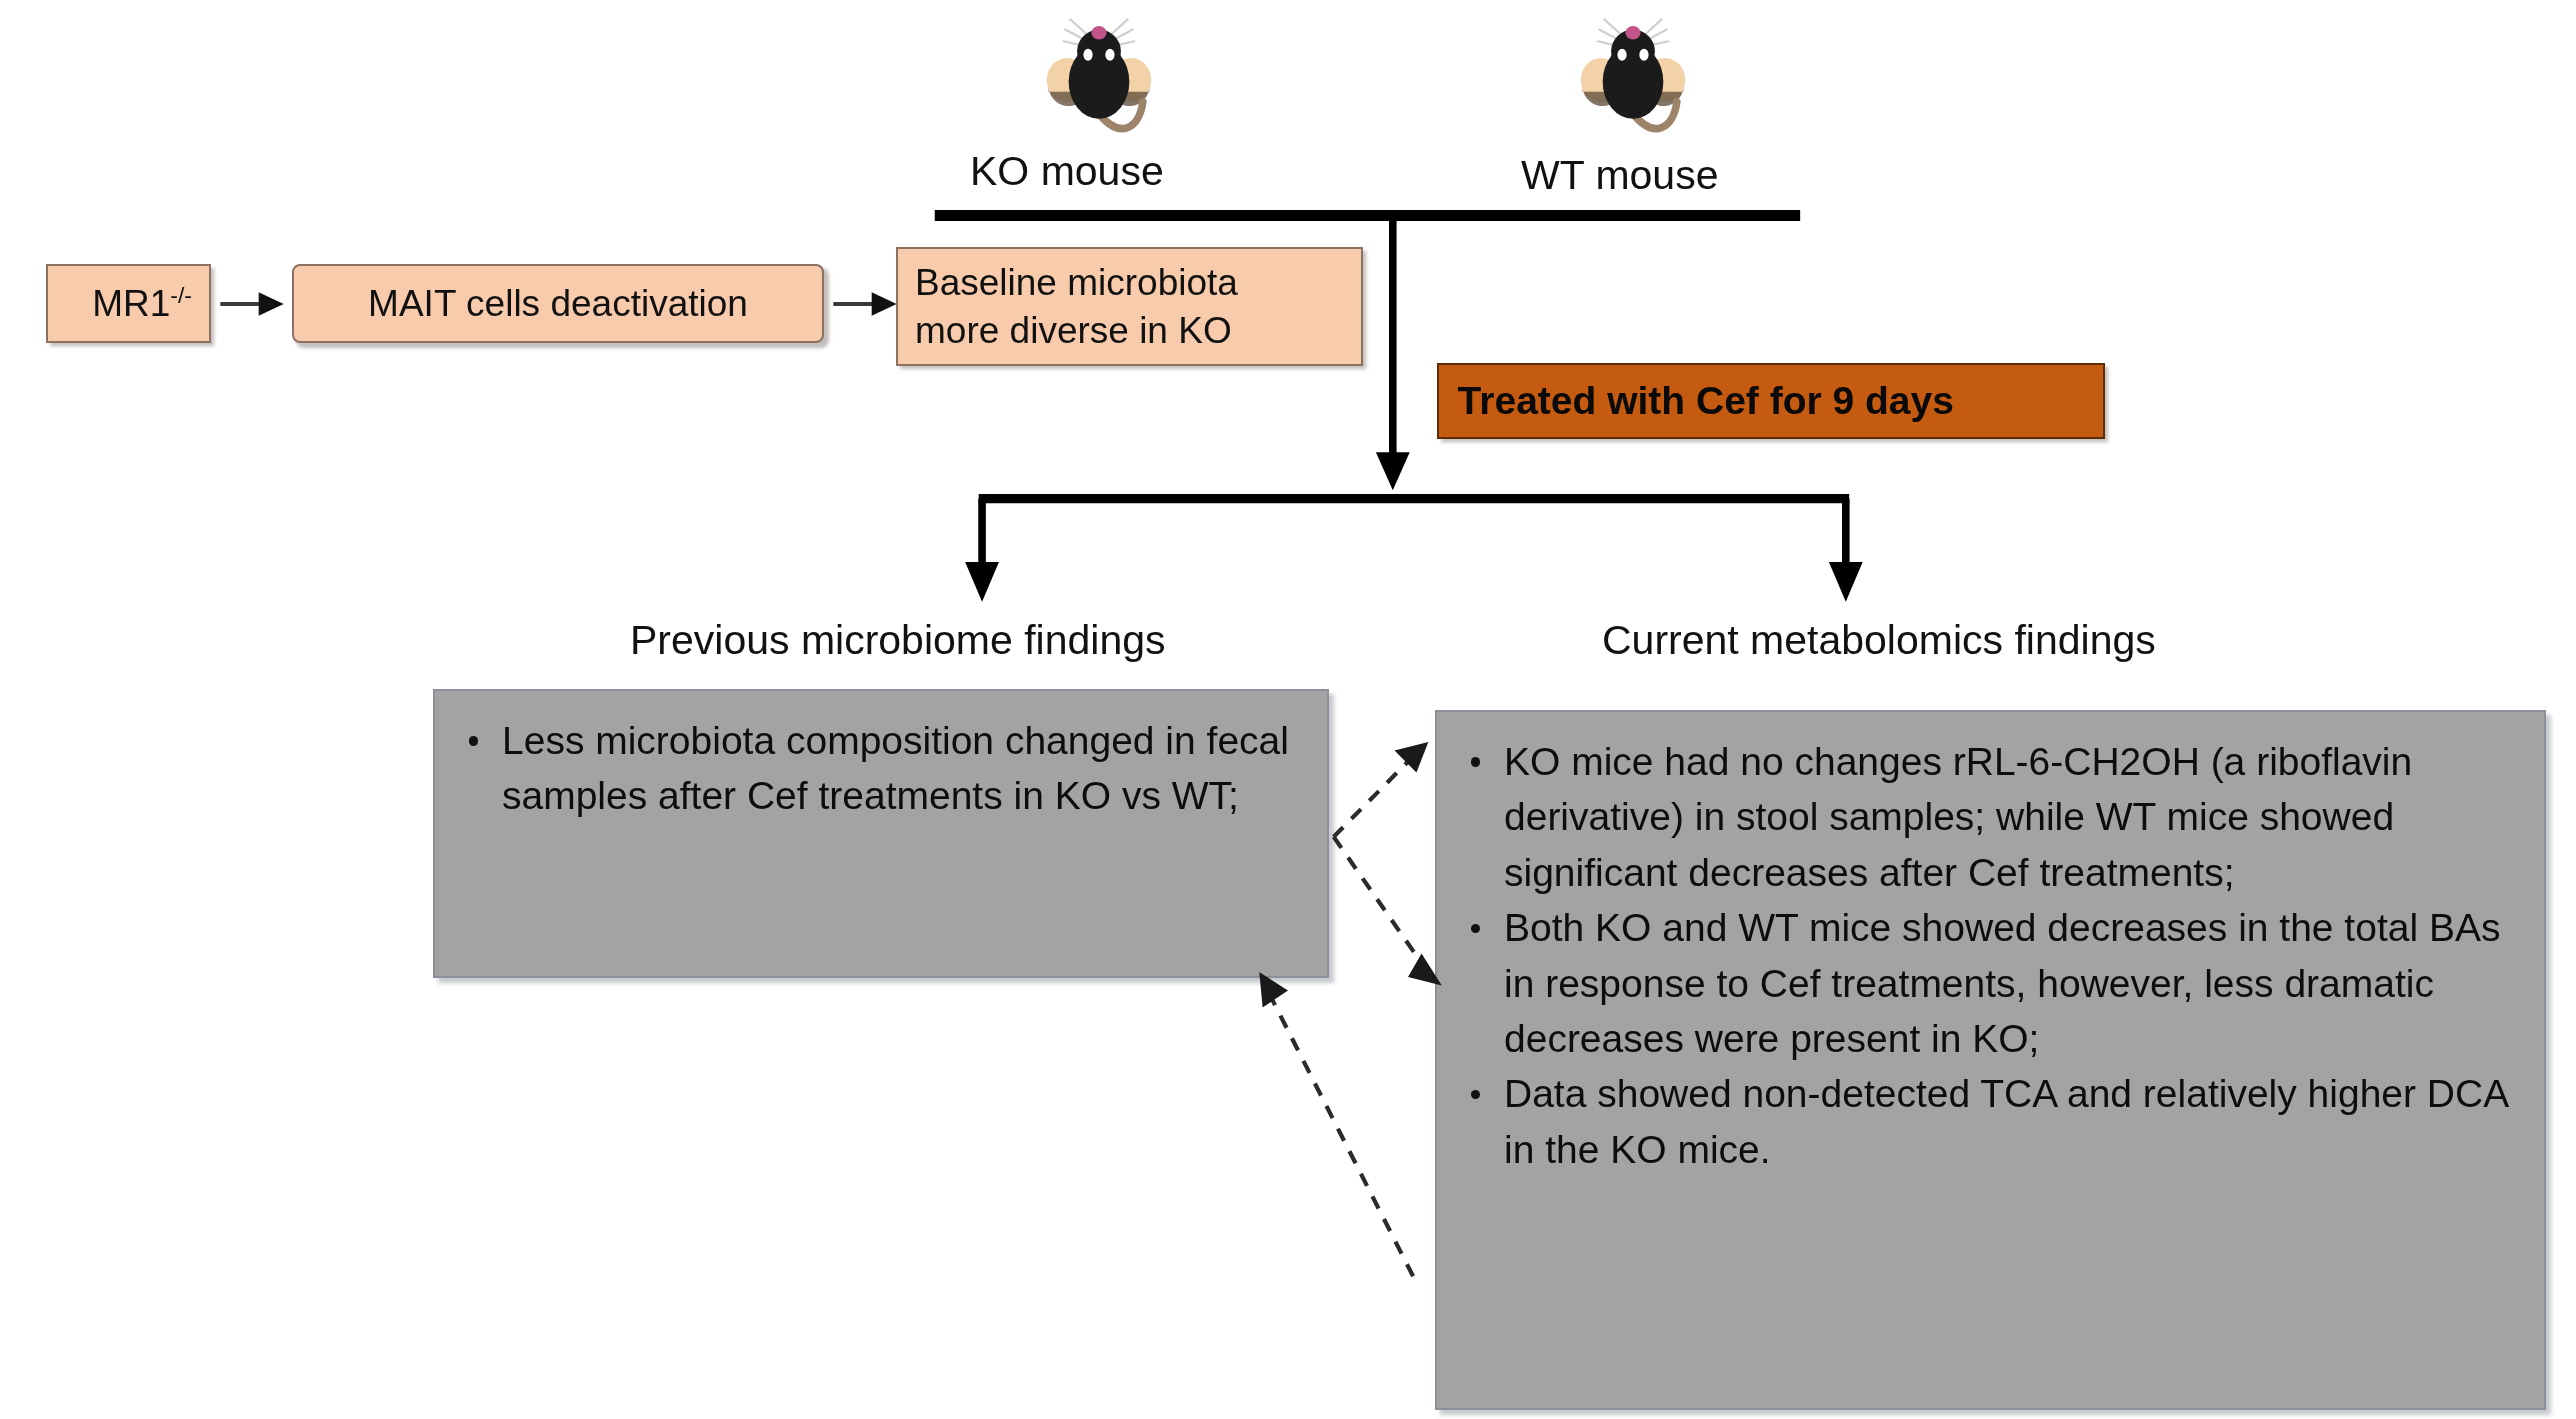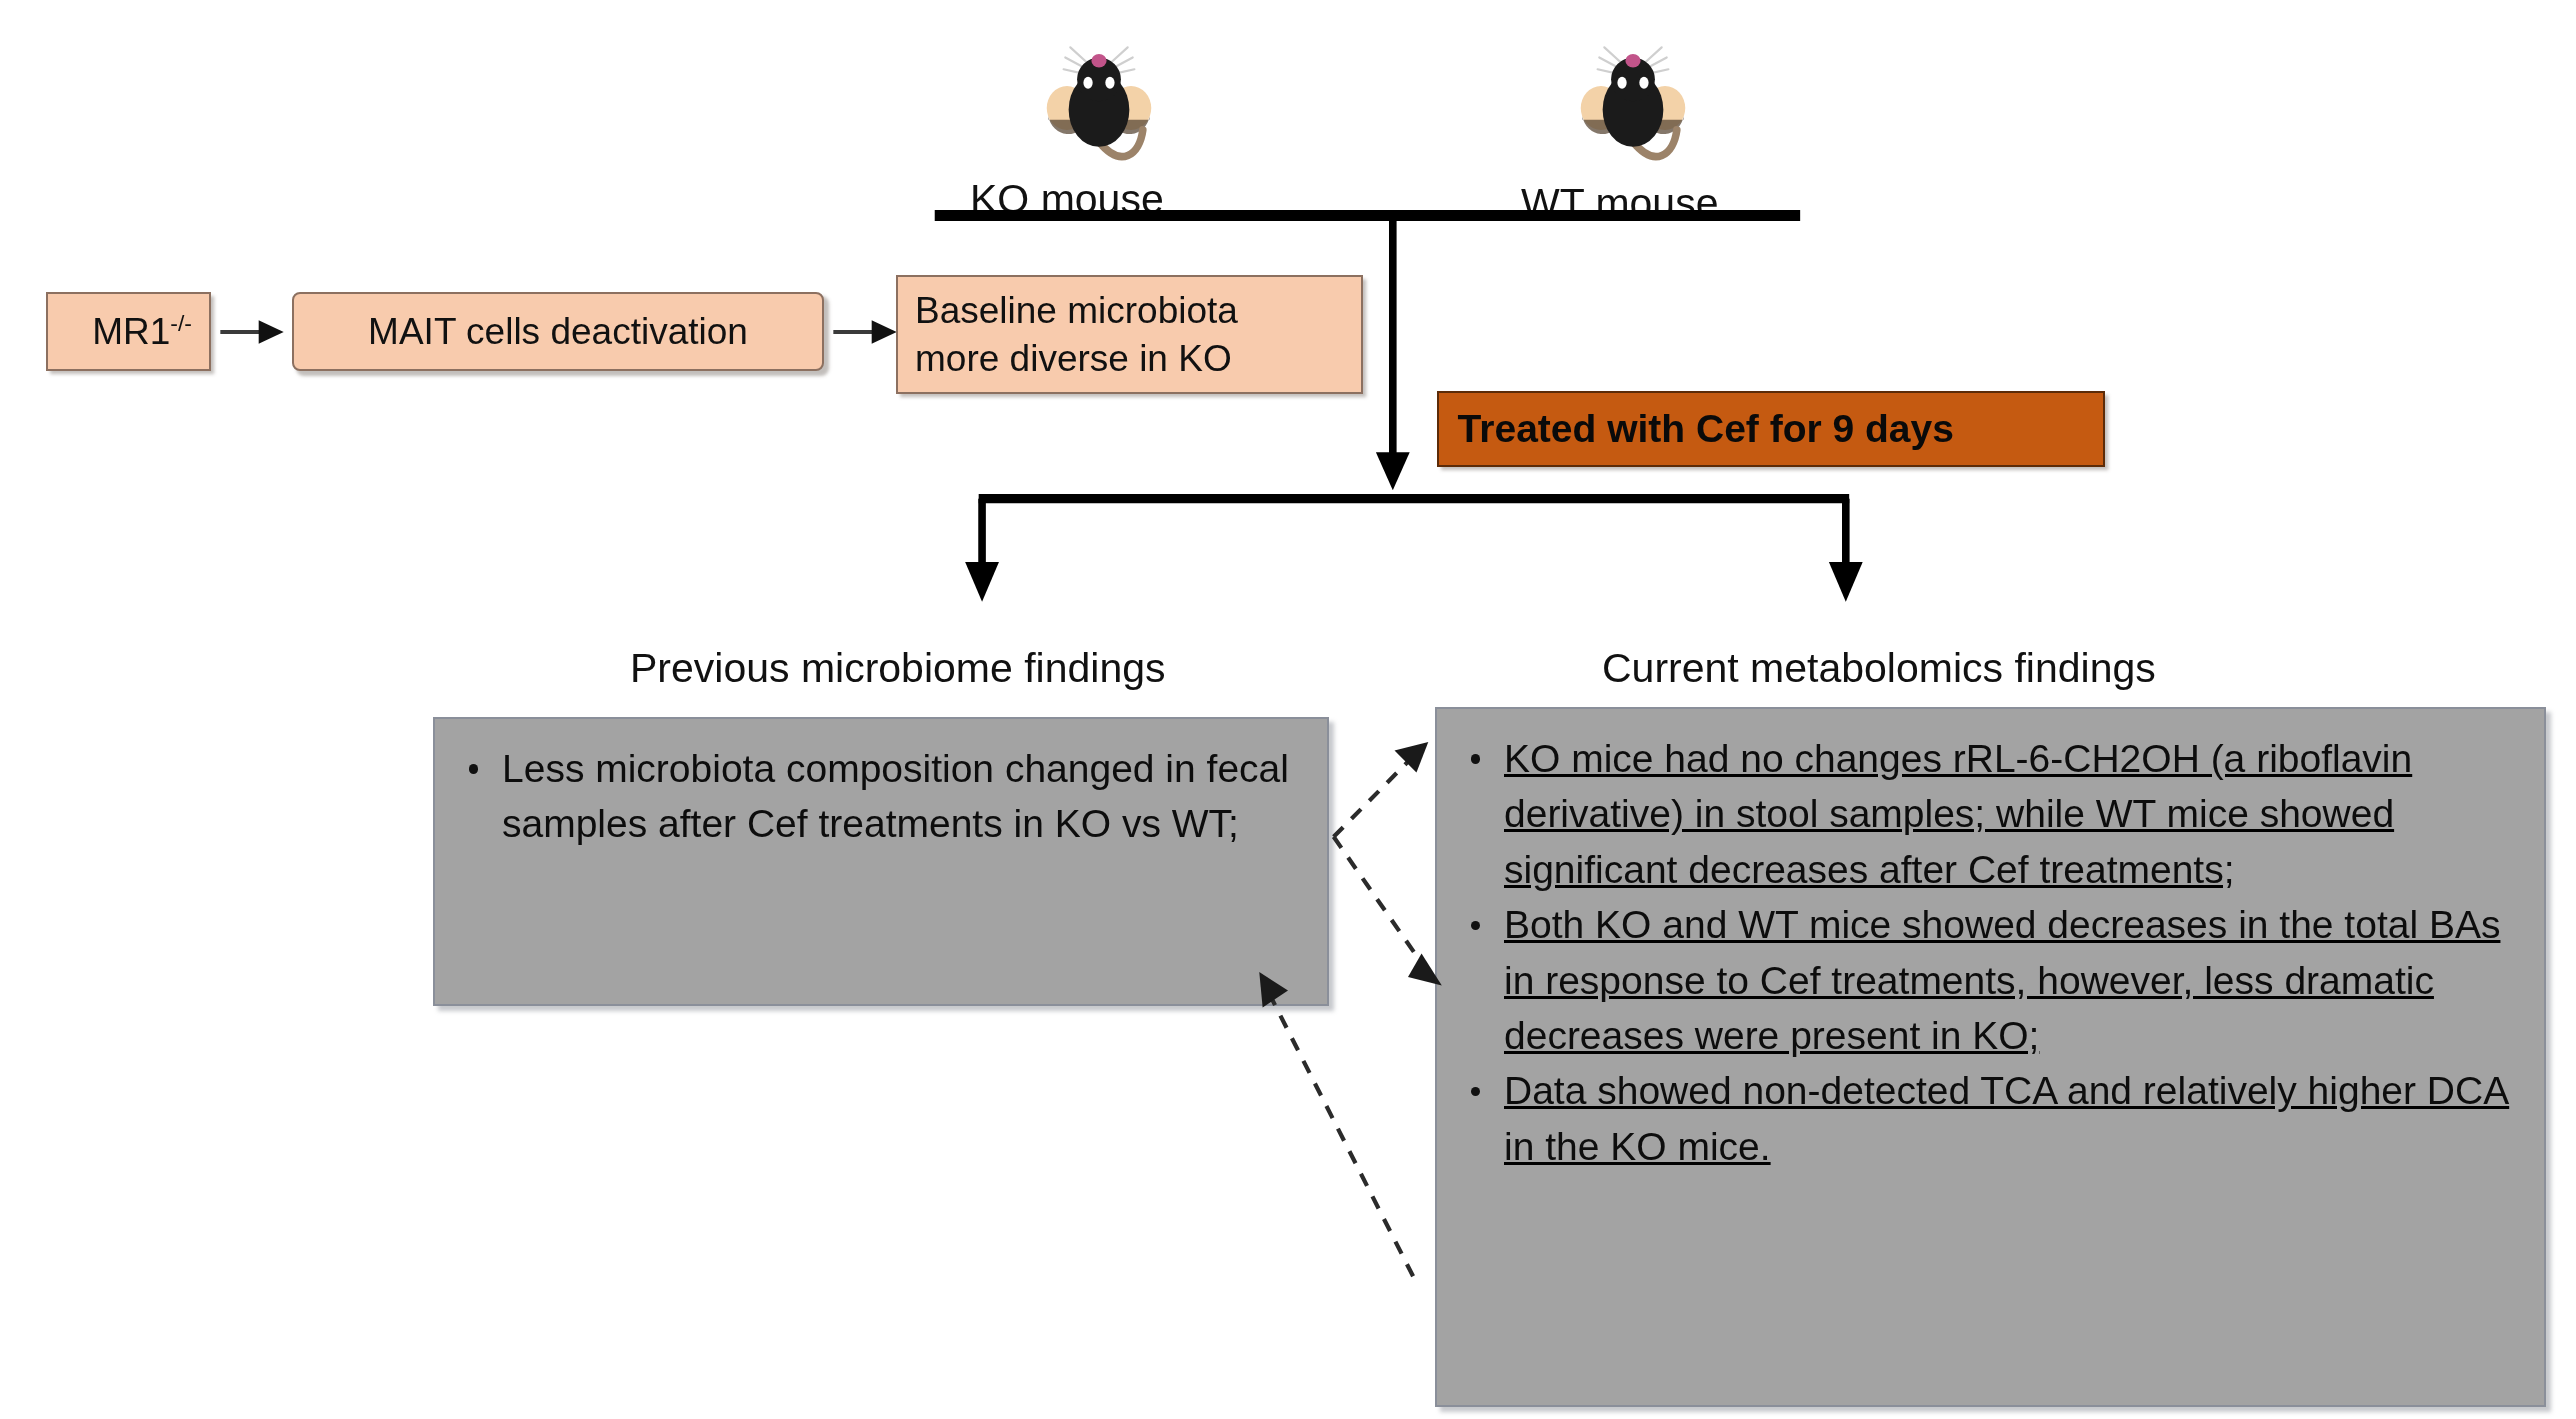--- a/index.html
+++ b/index.html
@@ -1,20 +1,20 @@
 <!DOCTYPE html>
 <html style="font-size:13.5px"><head>
 <meta charset="utf-8">
 <style>
   html,body{margin:0;padding:0;background:#ffffff;}
   body{width:2576px;height:1420px;overflow:hidden;
        font-family:"Liberation Sans", sans-serif;color:#000;}
   #stage{position:relative;width:2576px;height:1420px;background:#fff;}
 
-  .abs{position:absolute;box-sizing:border-box;margin-top:28px;}
+  .abs{position:absolute;box-sizing:border-box;}
 
   
   .peach{
     background:#F8CBAD;
     border:2.5px solid #8C7060;
     box-shadow:4.2px 4.2px 3.4px rgba(120,110,105,.45);
     display:flex;align-items:center;
     font-size:37px;line-height:1.28;color:#111;
   }
   .peach .pad{padding:0 17px;}
@@ -157,21 +157,21 @@
 
   <div class="abs heading" style="left:630px;top:617px;">Previous microbiome findings</div>
   <div class="abs heading" style="left:1602px;top:617px;">Current metabolomics findings</div>
 
   <div class="abs bluebox" style="left:433px;top:689px;width:896px;height:289px;">
     <ul class="bullets">
       <li>Less microbiota composition changed in fecal samples after Cef treatments in KO vs WT;</li>
     </ul>
   </div>
 
-  <div class="abs bluebox" style="left:1435px;top:679px;width:1111px;height:700px;text-decoration:underline;">
+  <div class="abs bluebox" style="left:1435px;top:710px;width:1111px;height:700px;">
     <ul class="bullets">
       <li>KO mice had no changes rRL-6-CH2OH (a riboflavin derivative) in stool samples; while WT mice showed significant decreases after Cef treatments;</li>
       <li>Both KO and WT mice showed decreases in the total BAs in response to Cef treatments, however, less dramatic decreases were present in KO;</li>
       <li>Data showed non-detected TCA and relatively higher DCA in the KO mice.</li>
     </ul>
   </div>
 
   <svg class="overlay" viewBox="0 0 3048 1680">
 
     <line x1="1106" y1="255" x2="2130" y2="255" stroke="#000" stroke-width="13"></line>

